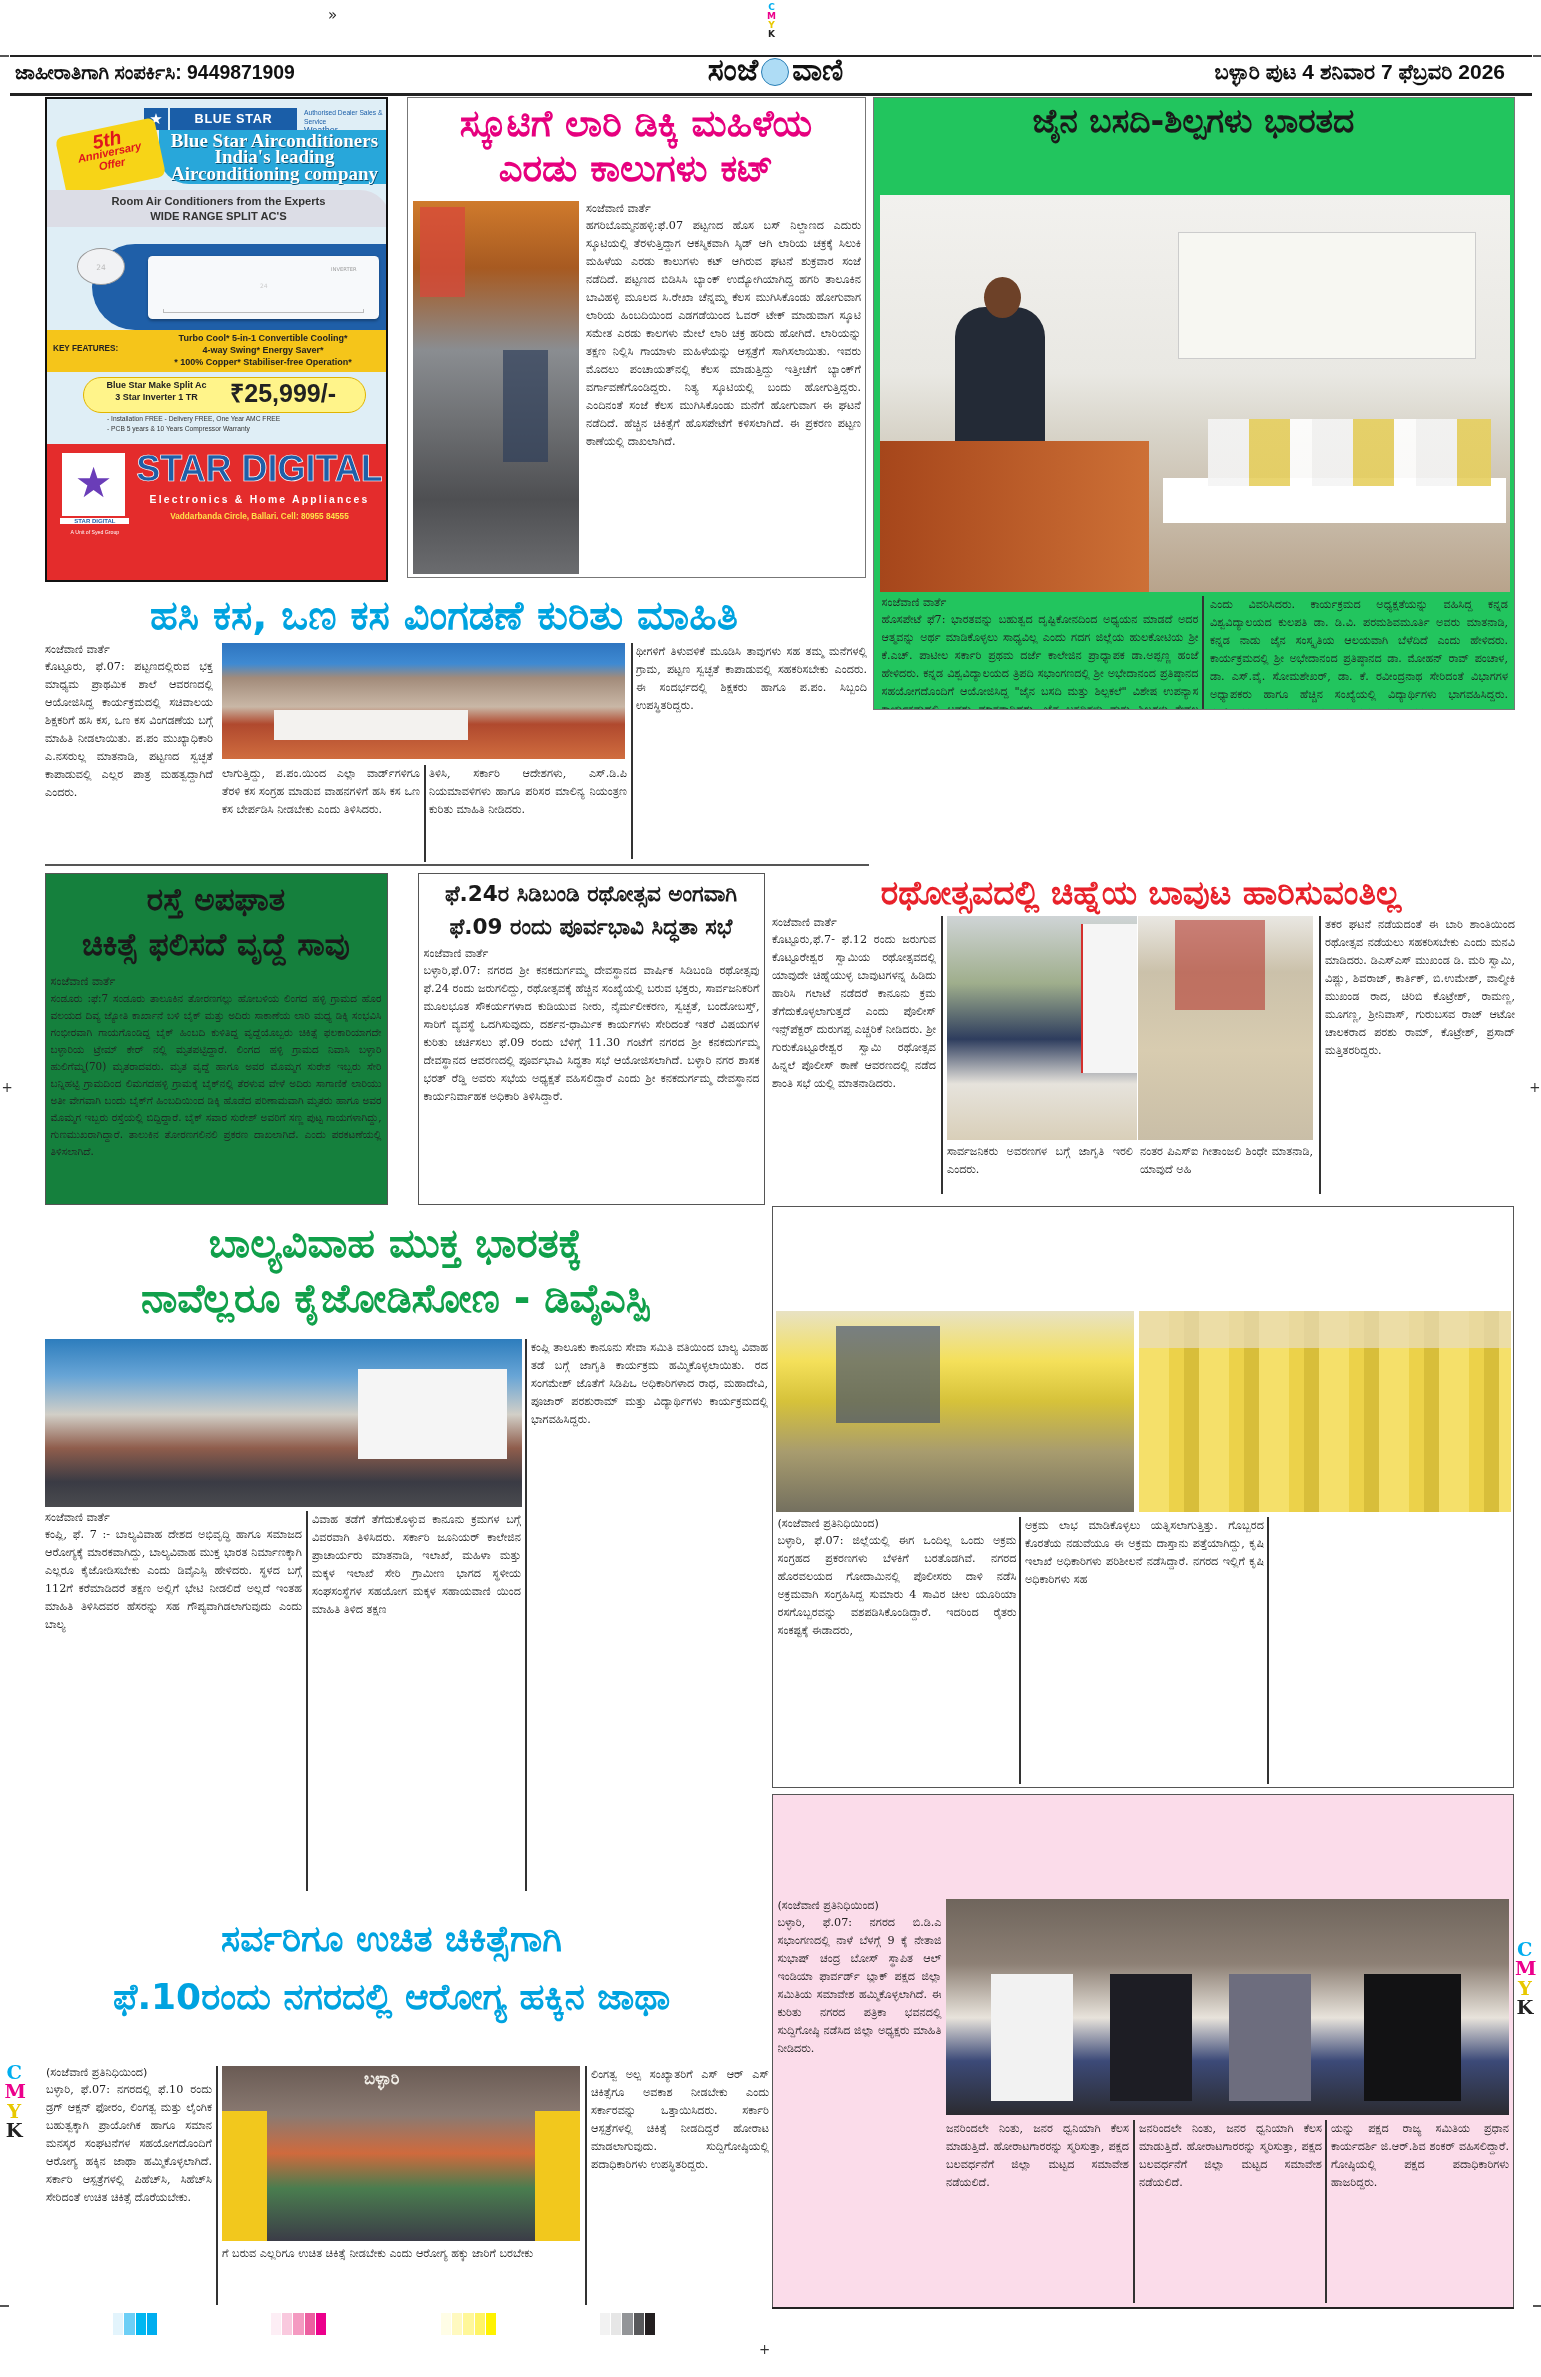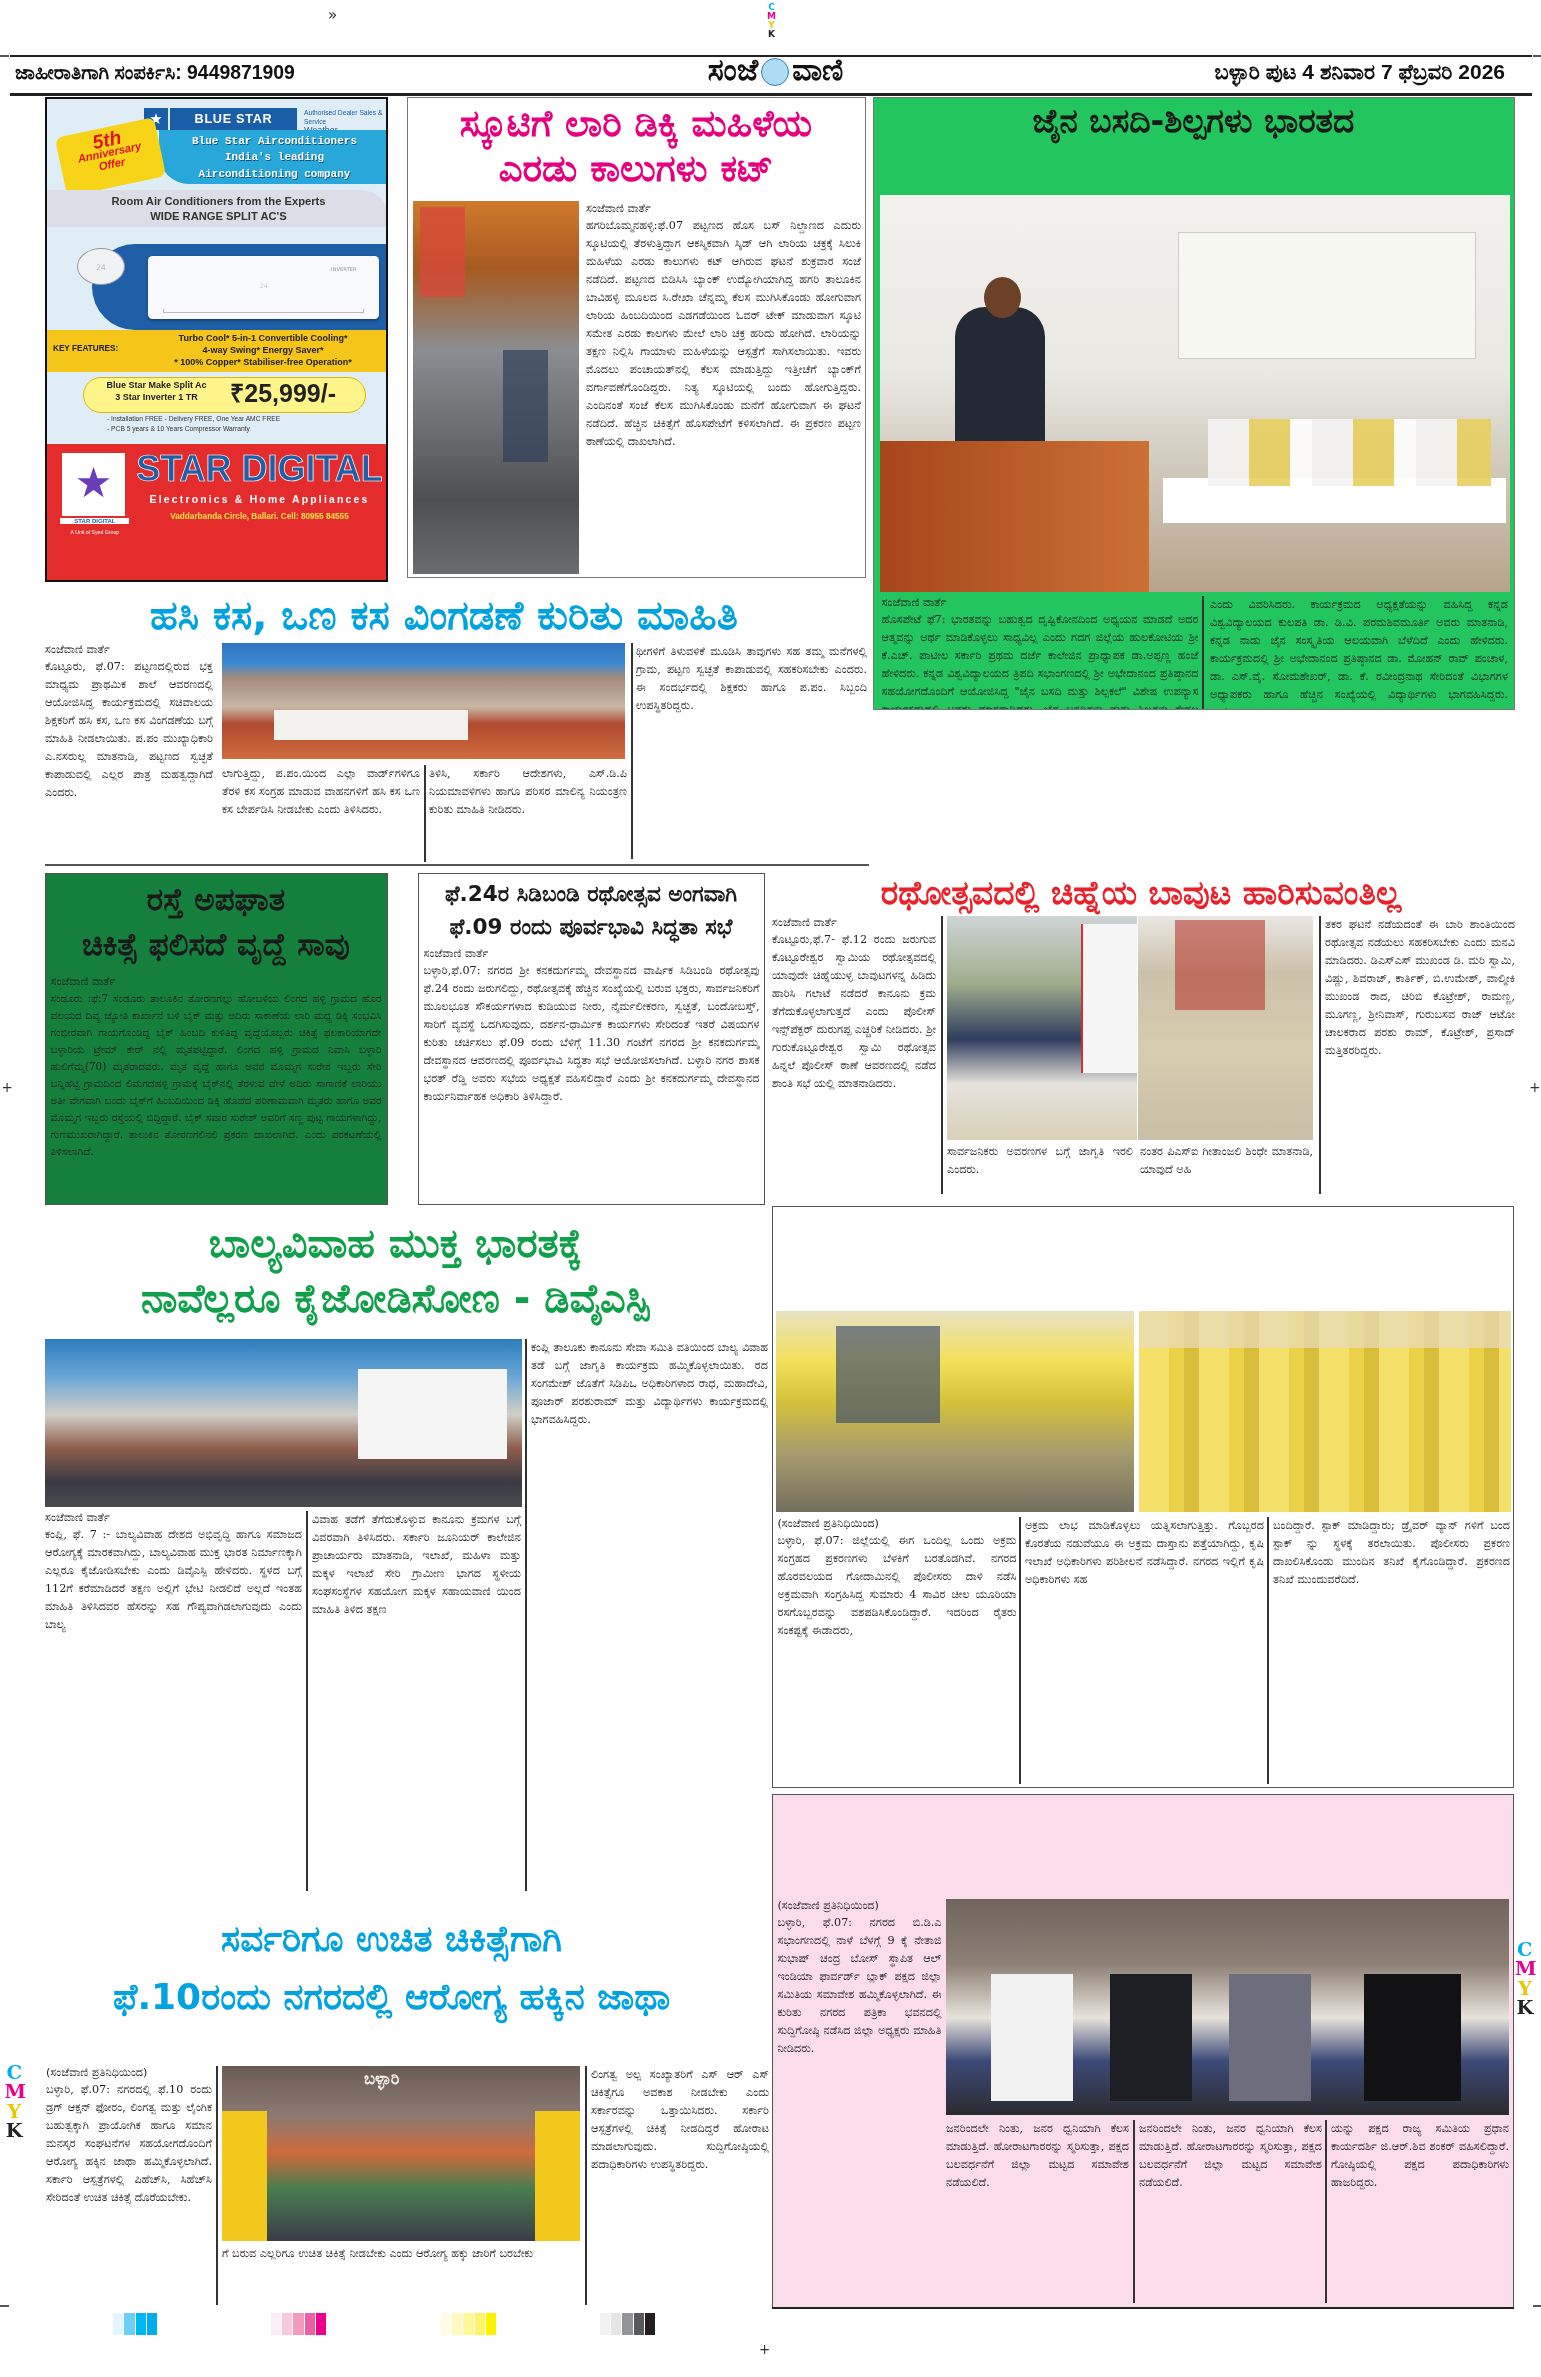--- a/index.html
+++ b/index.html
@@ -24,21 +24,21 @@
   .col { position: absolute; overflow: hidden; }
   .col-rule { position: absolute; width: 1.5px; background: #333; }
 
   
   .ad { position: absolute; left: 45px; top: 97px; width: 343px; height: 485px; border: 2.2px solid #111; background: #dfeef6; overflow: hidden; }
   .ad-bs-logo { position: absolute; left: 123px; top: 9px; width: 127px; height: 22.4px; background: #1a5ea8; color: #fff; font-weight: bold; font-size: 12.7px; line-height: 22.4px; text-align: center; letter-spacing: 0.7px; font-family: "Liberation Sans", sans-serif; }
   .ad-bs-star { position: absolute; left: 97px; top: 9px; width: 24px; height: 22.4px; background: #1a5ea8; color:#fff; font-size: 15px; text-align: center; line-height: 22.4px; }
   .ad-dealer { position: absolute; left: 257px; top: 9px; width: 86px; font-size: 6.7px; line-height: 9px; color: #1a5ea8; font-family: "Liberation Sans", sans-serif; }
   .ad-dealer b { font-size: 9px; font-weight: normal; }
   .ad-banner { position: absolute; left: 112px; top: 31px; width: 231px; height: 54px; background: #28a7da; border-radius: 0 0 0 30px; }
-  .ad-banner-text { position: absolute; left: 112px; top: 34px; width: 231px; text-align: center; color: #fff; font-weight: bold; font-size: 11px; line-height: 16.4px; font-family: Liberation Mono, monospace; text-shadow: 0.7px 0.7px 0 #0b4f72; }
+  .ad-banner-text { position: absolute; left: 112px; top: 34px; width: 231px; text-align: center; color: #fff; font-weight: bold; font-size: 19px; line-height: 16.4px; font-family: Liberation Serif, serif; text-shadow: 0.7px 0.7px 0 #0b4f72; }
   .ad-anniv { position: absolute; left: 13.4px; top: 28px; width: 101px; height: 60px; background: #f7d417; transform: rotate(-12deg); border-radius: 7.5px; color: #e0161d; font-weight: bold; font-style: italic; text-align: center; font-size: 11.2px; line-height: 12.7px; padding-top: 6px; font-family: "Liberation Sans", sans-serif; }
   .ad-anniv .big { font-size: 19.4px; }
   .ad-room { position: absolute; left: 0; top: 91px; width: 343px; height: 37px; background: #dcdde6; text-align: center; font-weight: bold; font-size: 11.2px; line-height: 15px; color: #333; padding-top: 3.7px; font-family: "Liberation Sans", sans-serif; border-radius: 0 30px 0 0; }
   .ad-ac-zone { position: absolute; left: 0; top: 134px; width: 343px; height: 97px; background: #dfeef6; }
   .ad-ac-blue { position: absolute; left: 45px; top: 145px; width: 298px; height: 86px; background: #1f5fa8; border-radius: 45px 0 0 45px; }
   .ad-ac-unit { position: absolute; left: 101px; top: 157px; width: 231px; height: 63px; background: #f7f9fb; border-radius: 4.5px; box-shadow: 0 1.5px 3px rgba(0,0,0,0.3); }
   .ad-ac-bubble { position: absolute; left: 30px; top: 149px; width: 48px; height: 37px; border-radius: 50%; background: #f1f2f4; border: 0.7px solid #999; font-size: 7.5px; text-align: center; line-height: 37px; color:#bbb; }
   .ad-features { position: absolute; left: 0; top: 231px; width: 343px; height: 42px; background: #f5c51a; }
   .ad-feat-label { position: absolute; left: 6px; top: 245px; font-weight: bold; font-size: 8.2px; color: #222; font-family: "Liberation Sans", sans-serif; }
   .ad-feat-text { position: absolute; left: 90px; top: 233px; width: 252px; font-weight: bold; font-size: 9px; line-height: 12px; text-align: center; color: #222; font-family: "Liberation Sans", sans-serif; }
@@ -278,23 +278,20 @@
   </div>
   <div class="col" style="left:4.5px;top:310px;width:239px;height:267px;">
     <div class="byline">(ಸಂಜೆವಾಣಿ ಪ್ರತಿನಿಧಿಯಿಂದ)</div>
     <div class="body-text">ಬಳ್ಳಾರಿ, ಫೆ.07: ಜಿಲ್ಲೆಯಲ್ಲಿ ಈಗ ಒಂದಿಲ್ಲ ಒಂದು ಅಕ್ರಮ ಸಂಗ್ರಹದ ಪ್ರಕರಣಗಳು ಬೆಳಕಿಗೆ ಬರತೊಡಗಿವೆ. ನಗರದ ಹೊರವಲಯದ ಗೋದಾಮಿನಲ್ಲಿ ಪೊಲೀಸರು ದಾಳಿ ನಡೆಸಿ ಅಕ್ರಮವಾಗಿ ಸಂಗ್ರಹಿಸಿದ್ದ ಸುಮಾರು 4 ಸಾವಿರ ಚೀಲ ಯೂರಿಯಾ ರಸಗೊಬ್ಬರವನ್ನು ವಶಪಡಿಸಿಕೊಂಡಿದ್ದಾರೆ. ಇದರಿಂದ ರೈತರು ಸಂಕಷ್ಟಕ್ಕೆ ಈಡಾದರು,</div>
   </div>
   <div class="col-rule" style="left:246px;top:310px;height:267px;"></div>
   <div class="col" style="left:252px;top:310px;width:239px;height:267px;">
     <div class="body-text">ಅಕ್ರಮ ಲಾಭ ಮಾಡಿಕೊಳ್ಳಲು ಯತ್ನಿಸಲಾಗುತ್ತಿತ್ತು. ಗೊಬ್ಬರದ ಕೊರತೆಯ ನಡುವೆಯೂ ಈ ಅಕ್ರಮ ದಾಸ್ತಾನು ಪತ್ತೆಯಾಗಿದ್ದು, ಕೃಷಿ ಇಲಾಖೆ ಅಧಿಕಾರಿಗಳು ಪರಿಶೀಲನೆ ನಡೆಸಿದ್ದಾರೆ. ನಗರದ ಇಲ್ಲಿಗೆ ಕೃಷಿ ಅಧಿಕಾರಿಗಳು ಸಹ</div>
   </div>
   <div class="col-rule" style="left:494px;top:310px;height:267px;"></div>
-  <div class="col" style="left:500px;top:310px;width:237px;height:267px;">
-    <div class="body-text">ಬಂದಿದ್ದಾರೆ. ಸ್ಟಾಕ್ ಮಾಡಿದ್ದಾರು; ಡ್ರೈವರ್ ವ್ಯಾನ್ ಗಳಿಗೆ ಬಂದ ಸ್ಟಾಕ್ ನ್ನು ಸ್ಥಳಕ್ಕೆ ತರಲಾಯಿತು. ಪೊಲೀಸರು ಪ್ರಕರಣ ದಾಖಲಿಸಿಕೊಂಡು ಮುಂದಿನ ತನಿಖೆ ಕೈಗೊಂಡಿದ್ದಾರೆ. ಪ್ರಕರಣದ ತನಿಖೆ ಮುಂದುವರೆದಿದೆ.</div>
-  </div>
 </div>
 
 <div class="box" style="left:772px;top:1794px;width:742px;height:515px;background:#fbdcea;border-color:#555;">
   <div class="col" style="left:4.5px;top:104px;width:164px;height:403px;">
     <div class="byline">(ಸಂಜೆವಾಣಿ ಪ್ರತಿನಿಧಿಯಿಂದ)</div>
     <div class="body-text">ಬಳ್ಳಾರಿ, ಫೆ.07: ನಗರದ ಬಿ.ಡಿ.ಎ ಸಭಾಂಗಣದಲ್ಲಿ ನಾಳೆ ಬೆಳಗ್ಗೆ 9 ಕ್ಕೆ ನೇತಾಜಿ ಸುಭಾಷ್ ಚಂದ್ರ ಬೋಸ್ ಸ್ಥಾಪಿತ ಆಲ್ ಇಂಡಿಯಾ ಫಾರ್ವರ್ಡ್ ಬ್ಲಾಕ್ ಪಕ್ಷದ ಜಿಲ್ಲಾ ಸಮಿತಿಯ ಸಮಾವೇಶ ಹಮ್ಮಿಕೊಳ್ಳಲಾಗಿದೆ. ಈ ಕುರಿತು ನಗರದ ಪತ್ರಿಕಾ ಭವನದಲ್ಲಿ ಸುದ್ದಿಗೋಷ್ಠಿ ನಡೆಸಿದ ಜಿಲ್ಲಾ ಅಧ್ಯಕ್ಷರು ಮಾಹಿತಿ ನೀಡಿದರು.</div>
   </div>
   <div class="photo" style="left:173px;top:104px;width:563px;height:216px;background:linear-gradient(180deg,#6f655c 0%,#8d8075 30%,#e8e3db 55%,#3c4a78 75%,#2b2b30 100%);">
     <div style="position:absolute;left:45px;top:75px;width:82px;height:127px;background:#f2f2f2;"></div>
     <div style="position:absolute;left:164px;top:75px;width:82px;height:127px;background:#1d1d24;"></div>

